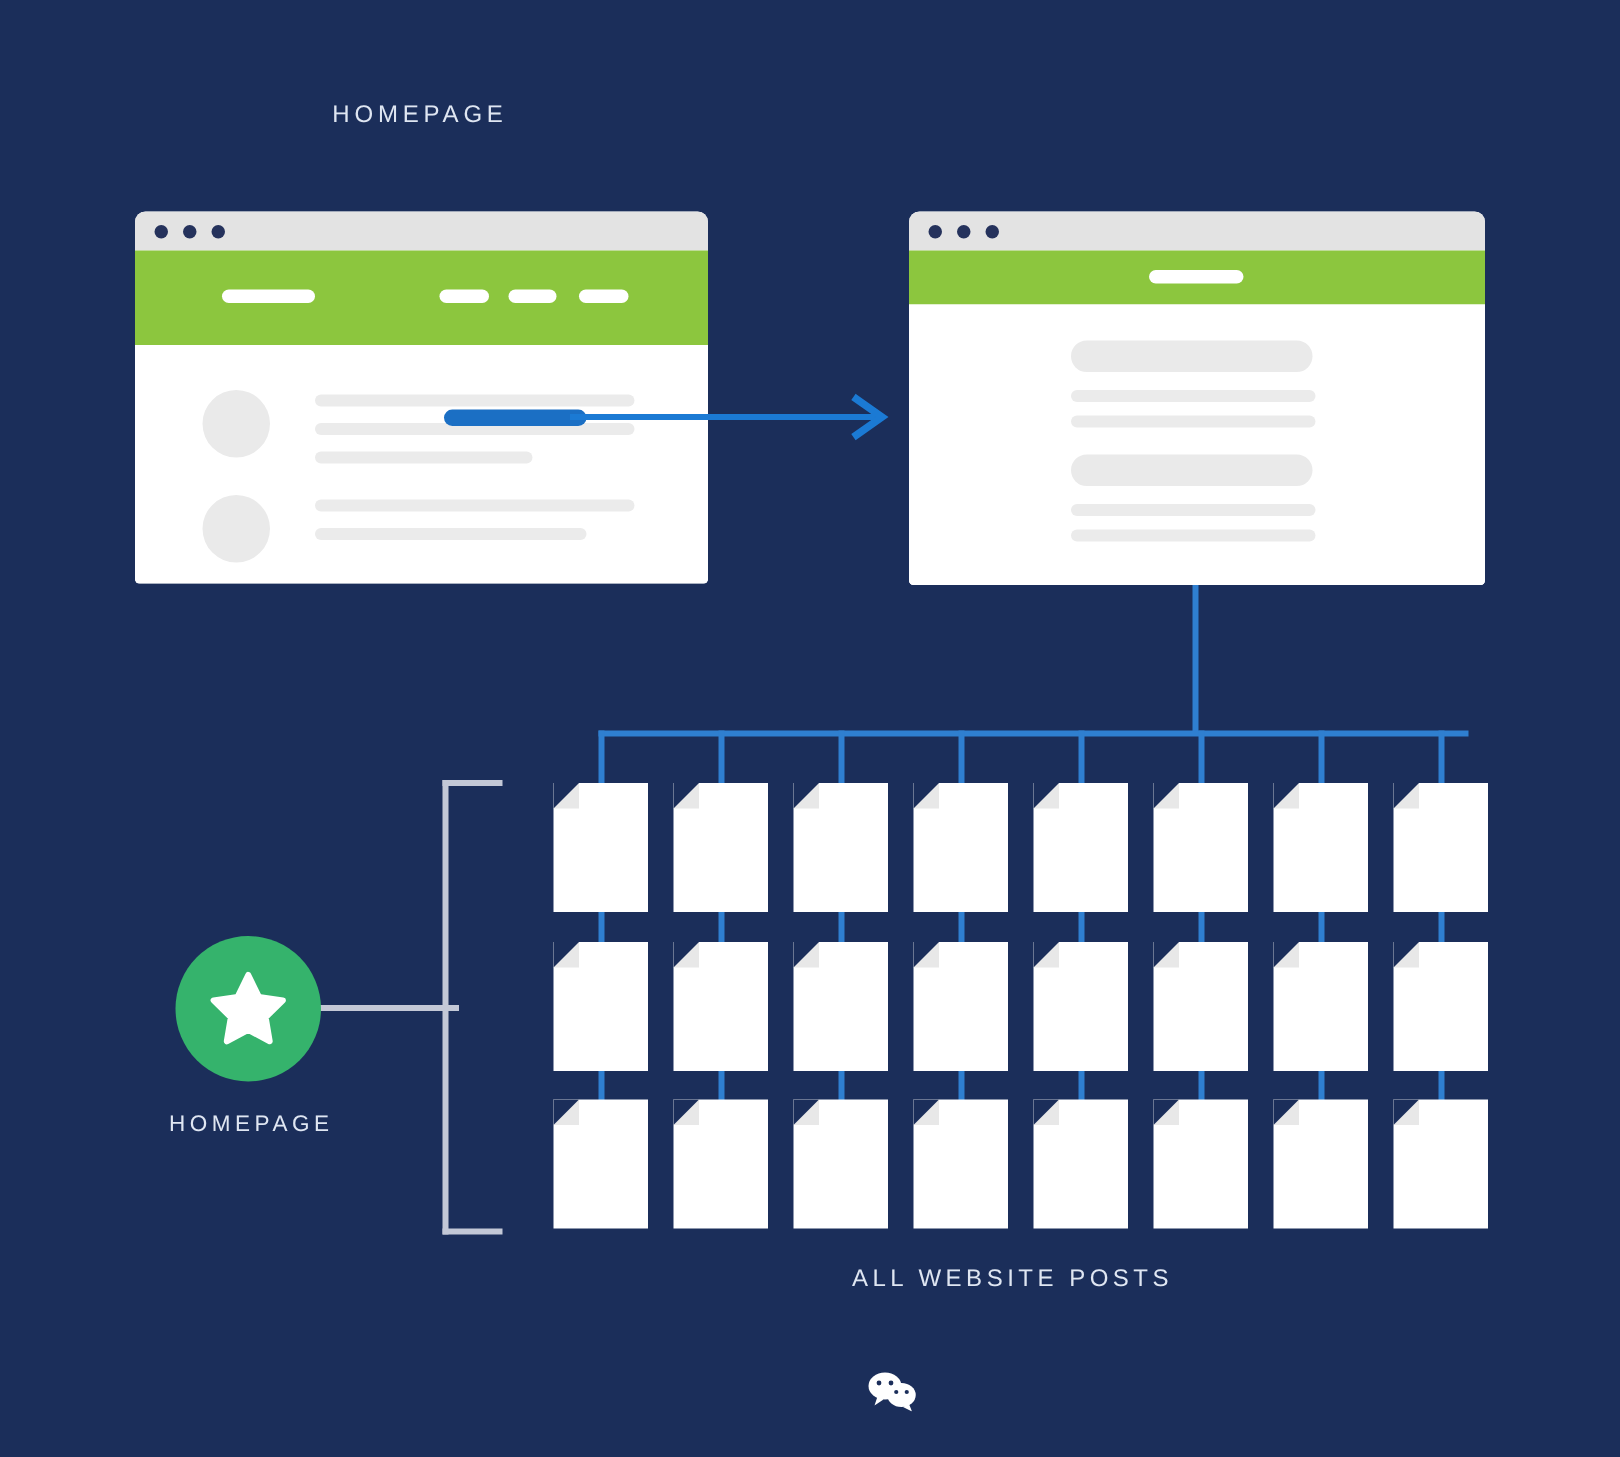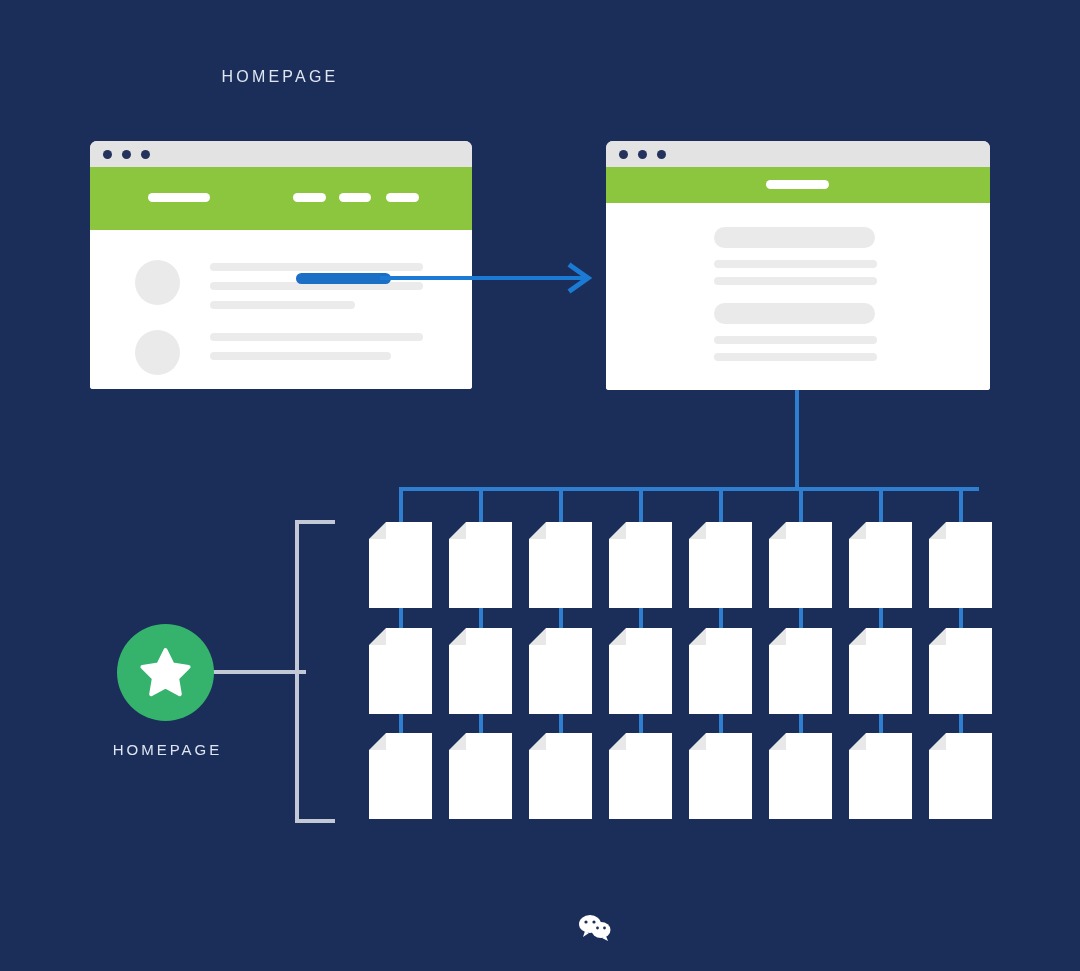--- a/index.html
+++ b/index.html
@@ -333,20 +333,21 @@
   <div class="doc" style="left:769px; top:733px;">
       <span class="fold"></span>
     </div>
   <div class="doc" style="left:849px; top:733px;">
       <span class="fold"></span>
     </div>
   <div class="doc" style="left:929px; top:733px;">
       <span class="fold"></span>
     </div>
 
+  <div class="caption" id="cap-posts">ALL WEBSITE POSTS</div>
 
   <div class="brk" id="brk-v"></div>
   <div class="brk" id="brk-t"></div>
   <div class="brk" id="brk-b"></div>
   <div id="auth-link"></div>
 
   <div id="auth-circle"></div>
   <svg id="auth-star" viewBox="0 0 55 55">
     <path fill="#ffffff" stroke="#ffffff" stroke-width="4" stroke-linejoin="round" d="M27.5 5 L34.6 19.6 L50.6 21.9 L39.1 33.2 L41.8 49.2 L27.5 41.6 L13.2 49.2 L15.9 33.2 L4.4 21.9 L20.4 19.6 Z"></path>
   </svg>

